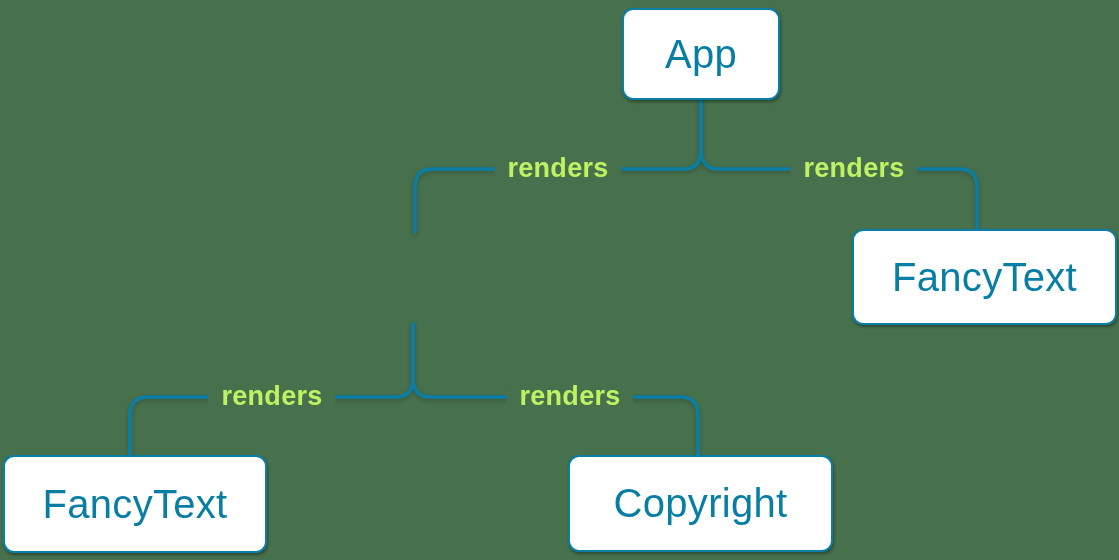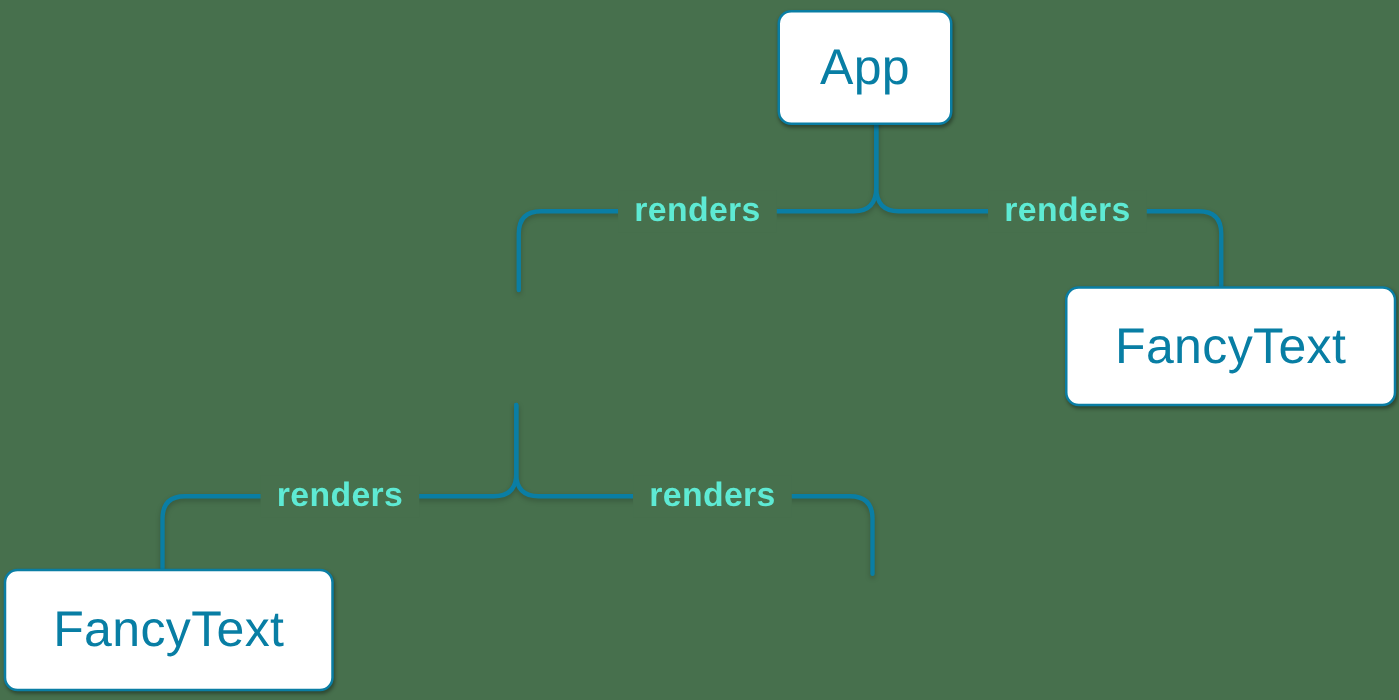--- a/index.html
+++ b/index.html
@@ -41,30 +41,30 @@
     color: #087ea4;
     font-size: 40px;
     letter-spacing: 0.3px;
     box-shadow: 1px 2px 3px rgba(0,0,0,0.35);
     z-index: 2;
   }
   .edge-label {
     position: absolute;
     transform: translate(-50%, -50%);
     background: #47704d;
-    color: #5eead4;
+    color: #bef264;
     font-size: 27px;
     font-weight: bold;
     letter-spacing: 0.3px;
     padding: 0 13px;
     line-height: 1.25;
     z-index: 3;
     white-space: nowrap;
   }
-  #node-app            { left: 622px; top: 8px;   width: 140px; height: 92px; }
+  #node-app            { left: 622px; top: 8px;   width: 158px; height: 92px; }
   #node-inspiration    { left: 196px; top: 228px; width: 461px; height: 98px; }
   #node-fancy-top      { left: 852px; top: 229px; width: 265px; height: 96px; }
   #node-fancy-bottom   { left: 3px;   top: 455px; width: 264px; height: 98px; }
   #node-copyright      { left: 568px; top: 455px; width: 265px; height: 97px; }
 
   #edge-label-0 { left: 558px; top: 169px; }
   #edge-label-1 { left: 854px; top: 169px; }
   #edge-label-2 { left: 272px; top: 397px; }
   #edge-label-3 { left: 570px; top: 397px; }
 </style>
@@ -86,20 +86,23 @@
 
 
   <div class="node" id="node-fancy-top">
     <span>FancyText</span>
   </div>
 
   <div class="node" id="node-fancy-bottom">
     <span>FancyText</span>
   </div>
 
+  <div class="node" id="node-copyright">
+    <span>Copyright</span>
+  </div>
 
   <div class="edge-label" id="edge-label-0">renders</div>
 
   <div class="edge-label" id="edge-label-1">renders</div>
 
   <div class="edge-label" id="edge-label-2">renders</div>
 
   <div class="edge-label" id="edge-label-3">renders</div>
 
 </div>

